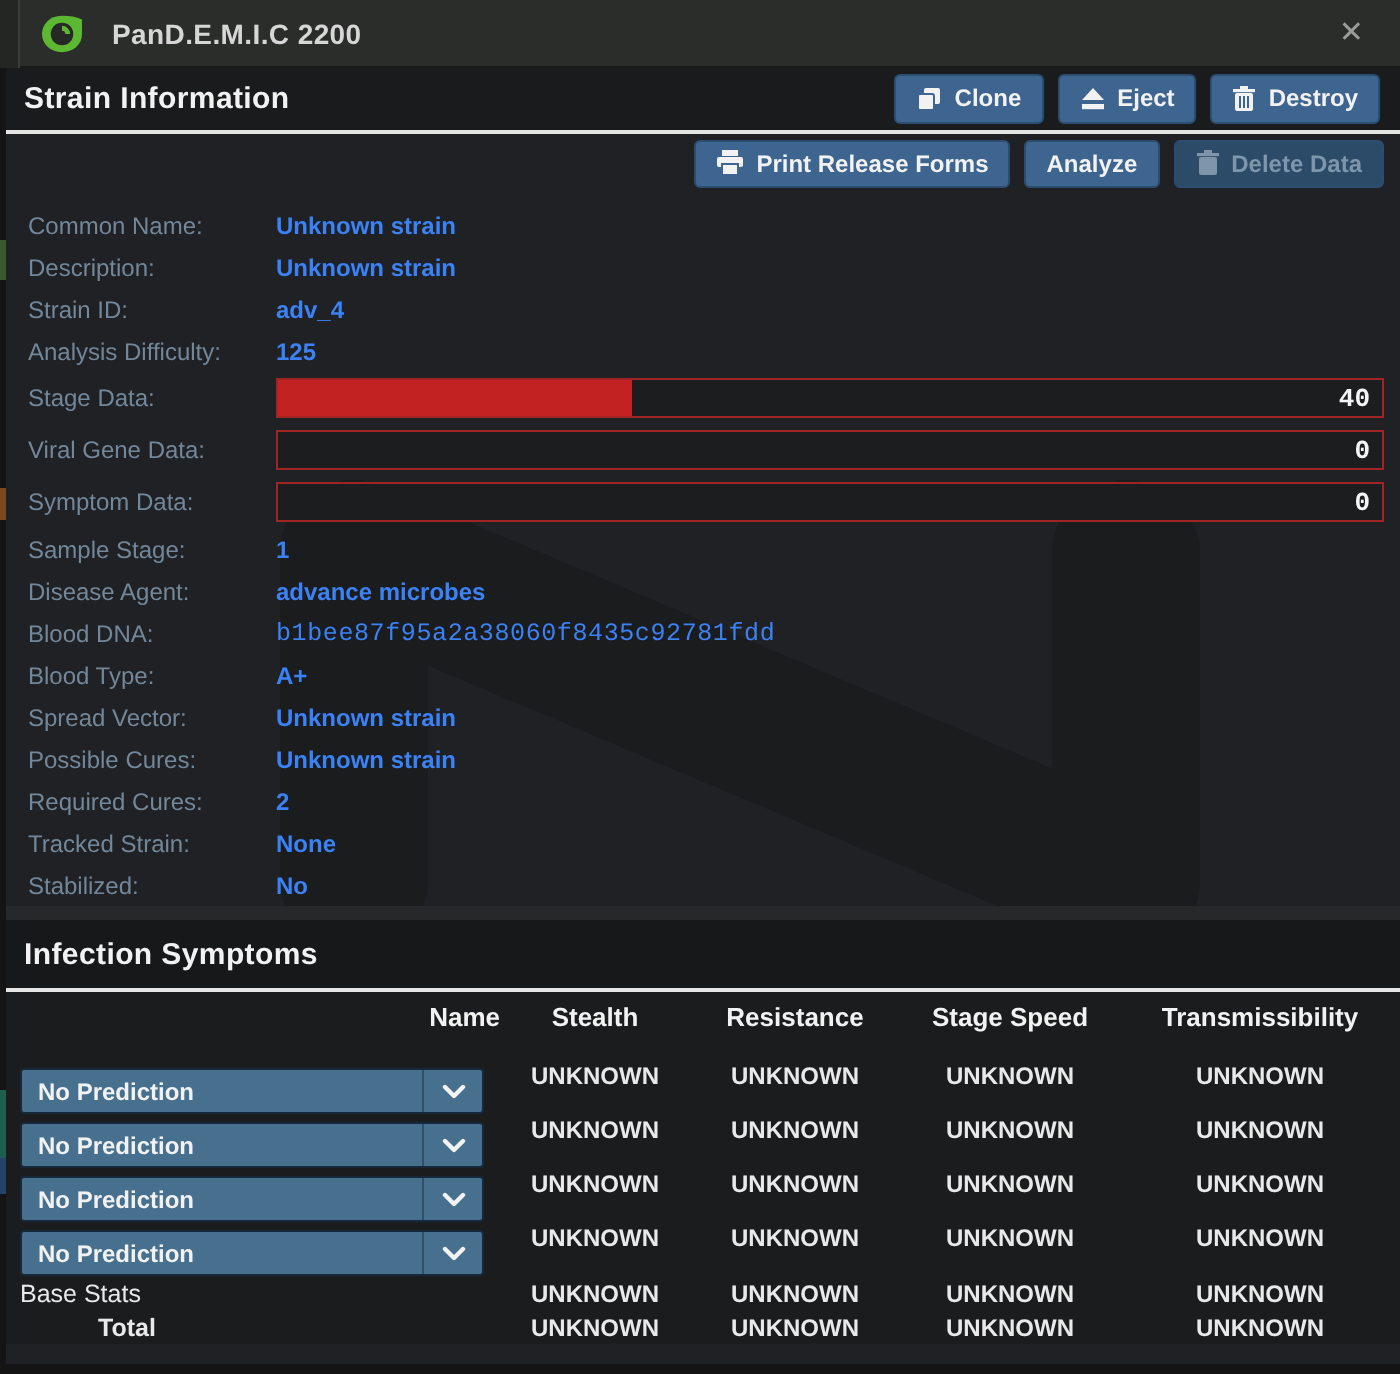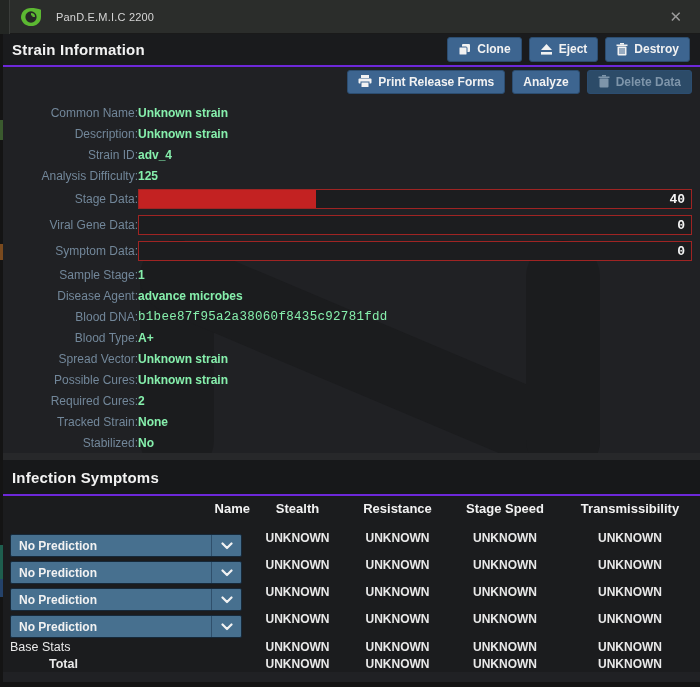--- a/index.html
+++ b/index.html
@@ -5,41 +5,41 @@
   * { margin:0; padding:0; box-sizing:border-box; }
   html,body { width:700px; height:687px; background:#101010; overflow:hidden; }
   body { font-family:"Liberation Sans","DejaVu Sans",sans-serif; }
 
   .window { position:relative; width:700px; height:687px; background:#202124; overflow:hidden; }
 
   
   .titlebar { position:relative; z-index:3; height:34px; background:#2b2d2b; display:flex; align-items:center; padding:0 12px 0 14px; border-bottom:1px solid #1a1a1a; }
   .titlebar .corner { position:absolute; left:0; top:0; width:10px; height:34px; background:#232623; border-right:1px solid #3a3d3a; }
   .app-icon { width:22px; height:20px; margin-left:6px; margin-right:14px; flex:0 0 auto; }
-  .title-text { color:#d6d6d6; font-size:11px; letter-spacing:.2px; }
+  .title-text { color:#d6d6d6; font-size:14px; letter-spacing:.2px;font-weight:bold; }
   .close-x { margin-left:auto; color:#9b9b9b; font-size:15px; font-weight:bold; cursor:pointer; padding:2px 6px; line-height:1; }
 
   
-  .section-head { position:relative; z-index:2; height:33px; background:#1a1b1d; border-bottom:2px solid #6d28d9; display:flex; align-items:center; padding:0 10px 0 12px; }
+  .section-head { position:relative; z-index:2; height:33px; background:#1a1b1d; border-bottom:2px solid #e5e5e5; display:flex; align-items:center; padding:0 10px 0 12px; }
   .section-head .sec-title { color:#f2f2f2; font-weight:bold; font-size:15px; letter-spacing:.2px; }
   .section-head.symptoms { height:36px; background:#17181a; }
 
   .btn-group { margin-left:auto; display:flex; gap:7px; }
   .btn { display:flex; align-items:center; gap:6px; background:#3d6590; color:#f2f2f2; font-weight:bold; font-size:12px; padding:4px 10px; border-radius:3px; border:1px solid #2c4d70; cursor:pointer; line-height:1.2; }
   .btn svg { display:block; }
   .btn.disabled { background:#2c4b68; color:#7e95aa; cursor:default; }
 
   .toolbar-row { position:relative; z-index:2; height:30px; display:flex; align-items:center; justify-content:flex-end; gap:7px; padding:0 8px; }
 
   
   .fields { position:relative; z-index:2; padding:5px 8px 0 14px; }
   .frow { display:flex; align-items:center; height:21px; }
   .frow.bar-row { height:26px; }
-  .flabel { width:124px; flex:0 0 auto; color:#72879a; font-size:12px;text-align:right; }
-  .fvalue { color:#86efac; font-weight:bold; font-size:12px; }
+  .flabel { width:124px; flex:0 0 auto; color:#72879a; font-size:12px; }
+  .fvalue { color:#3b82f6; font-weight:bold; font-size:12px; }
   .fvalue.mono { font-family:"Liberation Mono","DejaVu Sans Mono",monospace; font-weight:normal; font-size:12.5px; letter-spacing:.3px; }
 
   .pbar { position:relative; flex:1; height:20px; background:#1c1d1f; border:1px solid #9f2423; margin-right:0; }
   .pbar .fill { position:absolute; left:0; top:0; bottom:0; background:#c32222; }
   .pbar .pval { position:absolute; right:6px; top:0; bottom:0; display:flex; align-items:center; color:#f5f5f5; font-family:"Liberation Mono","DejaVu Sans Mono",monospace; font-size:13px; font-weight:bold; }
 
   .divider-band { position:relative; z-index:2; height:7px; background:#27282a; }
 
   
   .table-area { position:relative; z-index:2; background:#1b1c1e; padding:0 10px; }

